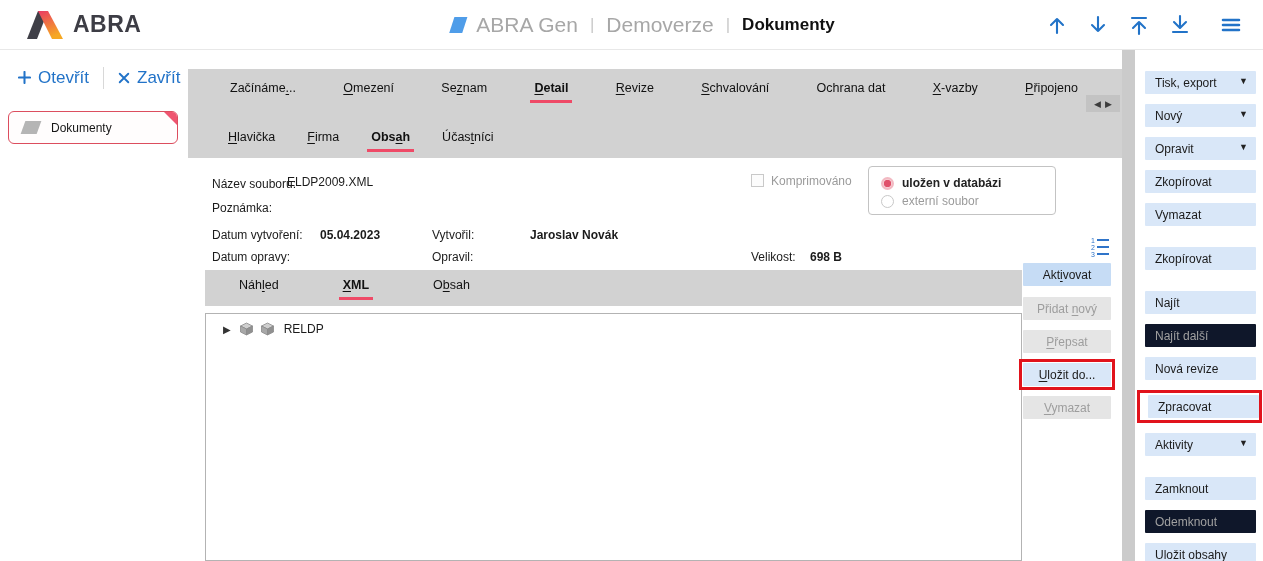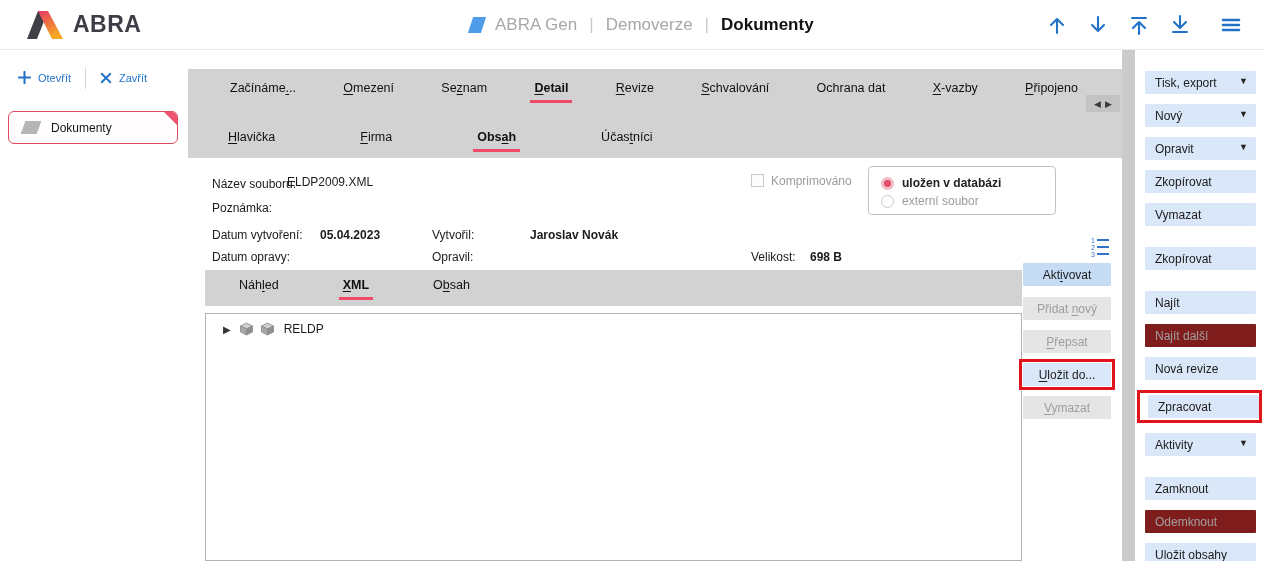--- a/index.html
+++ b/index.html
@@ -6,57 +6,57 @@
   html,body { width:1263px; height:561px; overflow:hidden; }
   body { font-family:"Liberation Sans", sans-serif; font-size:12px; color:#1b1b1b; background:#fff; }
   .page { position:relative; width:1263px; height:561px; background:#fff; }
 
   
   .header { height:50px; display:flex; align-items:center; position:relative; background:#fff; border-bottom:1px solid #e8e8e8; }
   .logo { display:flex; align-items:center; gap:8px; margin-left:26px; }
   .logo-text { font-size:23px; font-weight:800; color:#3d3d45; letter-spacing:0.5px; }
   .title-center { position:absolute; left:50%; top:0; height:50px; transform:translateX(-47%); display:flex; align-items:center; gap:12px; white-space:nowrap; }
   .title-glyph { width:13px; height:16px; background:#4f9de9; transform:skewX(-18deg); }
-  .title-dim { font-size:17px; color:#a7a7a7; }
+  .title-dim { font-size:21px; color:#a7a7a7; }
   .title-sep { font-size:17px; color:#c9c9c9; }
   .title-main { font-size:17px; color:#111; font-weight:600; }
   .hdr-icons { position:absolute; right:20px; top:0; height:50px; display:flex; align-items:center; gap:17px; }
   .hicon { width:24px; height:24px; display:flex; align-items:center; justify-content:center; cursor:pointer; }
   .hicon svg { stroke:#2273c8; fill:none; stroke-width:2.1; stroke-linecap:round; stroke-linejoin:round; }
   .hicon.menu { margin-left:10px; }
 
   
   .body-row { display:flex; height:511px; }
   .left-panel { width:188px; background:#fff; flex:none; }
   .main-col { width:934px; flex:none; display:flex; flex-direction:column; background:#fff; }
   .splitter { width:13px; flex:none; background:#cbcbcb; }
   .right-panel { width:128px; flex:none; background:#fff; }
 
   
   .lp-toolbar { height:55px; display:flex; align-items:center; padding-left:18px; gap:10px; }
-  .lp-link { display:flex; align-items:center; gap:7px; color:#2273c8; font-size:11px; cursor:pointer; }
+  .lp-link { display:flex; align-items:center; gap:7px; color:#2273c8; font-size:17px; cursor:pointer; }
   .lp-link svg { stroke:#2273c8; stroke-width:2.2; stroke-linecap:round; }
   .lp-divider { width:1px; height:22px; background:#d8d8d8; margin:0 4px; }
   .doc-item { position:relative; margin:6px 8px 0 8px; width:170px; height:33px; border:1.5px solid #dc4d5e; border-radius:6px; background:#fffdfd; display:flex; align-items:center; overflow:hidden; cursor:pointer; }
   .doc-item .corner { position:absolute; top:0; right:0; width:0; height:0; border-top:13px solid #ef5570; border-left:13px solid transparent; }
   .doc-item .pgram { width:16px; height:13px; background:#b5b5b5; transform:skewX(-20deg); margin:0 12px 0 14px; }
   .doc-item .lbl { font-size:12px; color:#161616; }
 
   
   .tabstrip { background:#d2d2d2; }
   .main-tabstrip { margin-top:19px; height:43px; display:flex; align-items:center; justify-content:space-between; padding:0 40px 0 38px; position:relative;gap:17px; }
   .tab { cursor:pointer; white-space:nowrap; font-size:12.5px; color:#111; }
   .tab .lbl { display:inline-block; padding:2px 4px 5px 4px; border-bottom:3px solid transparent; }
   .tab.active { font-weight:bold; }
   .tab.active .lbl { border-bottom-color:#ef4a67; }
   .k { text-decoration:underline; text-underline-offset:2px; }
   .tab-scroll { position:absolute; right:2px; bottom:0; width:34px; height:17px; background:#c3c3c3; display:flex; align-items:center; justify-content:center; gap:4px; font-size:9px; color:#3c3c3c; }
   .tab-scroll span { cursor:pointer; }
 
-  .sub-tabstrip { height:46px; display:flex; align-items:flex-end; padding:0 0 6px 36px; gap:77px; background:#d2d2d2; }
+  .sub-tabstrip { height:46px; display:flex; align-items:flex-end; padding:0 0 6px 36px; gap:24px; background:#d2d2d2; }
 
   
   .record-panel { margin:5px 2px 0 8px; height:46px; background:#fff; display:flex; align-items:center; padding-left:16px; }
   .record-panel .flabel { color:#1b1b1b; }
   .record-panel .doc-no { font-weight:bold; margin-left:34px; }
   .record-panel .zamkl { margin-left:16px; }
 
   .detail-panel { margin:0 2px 0 8px; background:#fff; flex:1; display:flex; flex-direction:column; position:relative; }
 
   
@@ -86,21 +86,21 @@
   .btn { width:88px; height:23px; border:none; border-radius:1px; background:#d9e7f8; color:#1b1b1b; font-size:12px; font-family:"Liberation Sans",sans-serif; cursor:pointer; display:flex; align-items:center; justify-content:center; }
   .btn.primary { background:#c6dcf5; }
   .btn.disabled { background:#e5e5e5; color:#9d9d9d; cursor:default; }
   .mt11 { margin-top:11px; } .mt10 { margin-top:10px; } .mt6 { margin-top:6px; }
   .hl-box { border:3px solid #e1131c; padding:1px; margin-top:6px; }
 
   
   .rp-btn { width:111px; height:23px; margin:10px 0 0 10px; border:none; border-radius:1px; background:#d9e7f8; color:#1b1b1b; font-size:12px; font-family:"Liberation Sans",sans-serif; text-align:left; padding-left:10px; position:relative; cursor:pointer; display:block; }
   .rp-btn.first { margin-top:21px; }
   .rp-btn.group { margin-top:21px; }
-  .rp-btn.disabled { background:#7f1d1d; color:#a0a0a0; cursor:default; }
+  .rp-btn.disabled { background:#0f172a; color:#a0a0a0; cursor:default; }
   .rp-btn .dd { position:absolute; right:8px; top:5px; font-size:9px; color:#222; }
   .rp-hl { border:3px solid #e1131c; margin:10px 1px 0 2px; padding:2px 0 2px 0; }
   .rp-hl .rp-btn { margin:0 0 0 8px; }
 </style>
 </head>
 <body>
 
 <div class="page">
 
   <div class="header">

